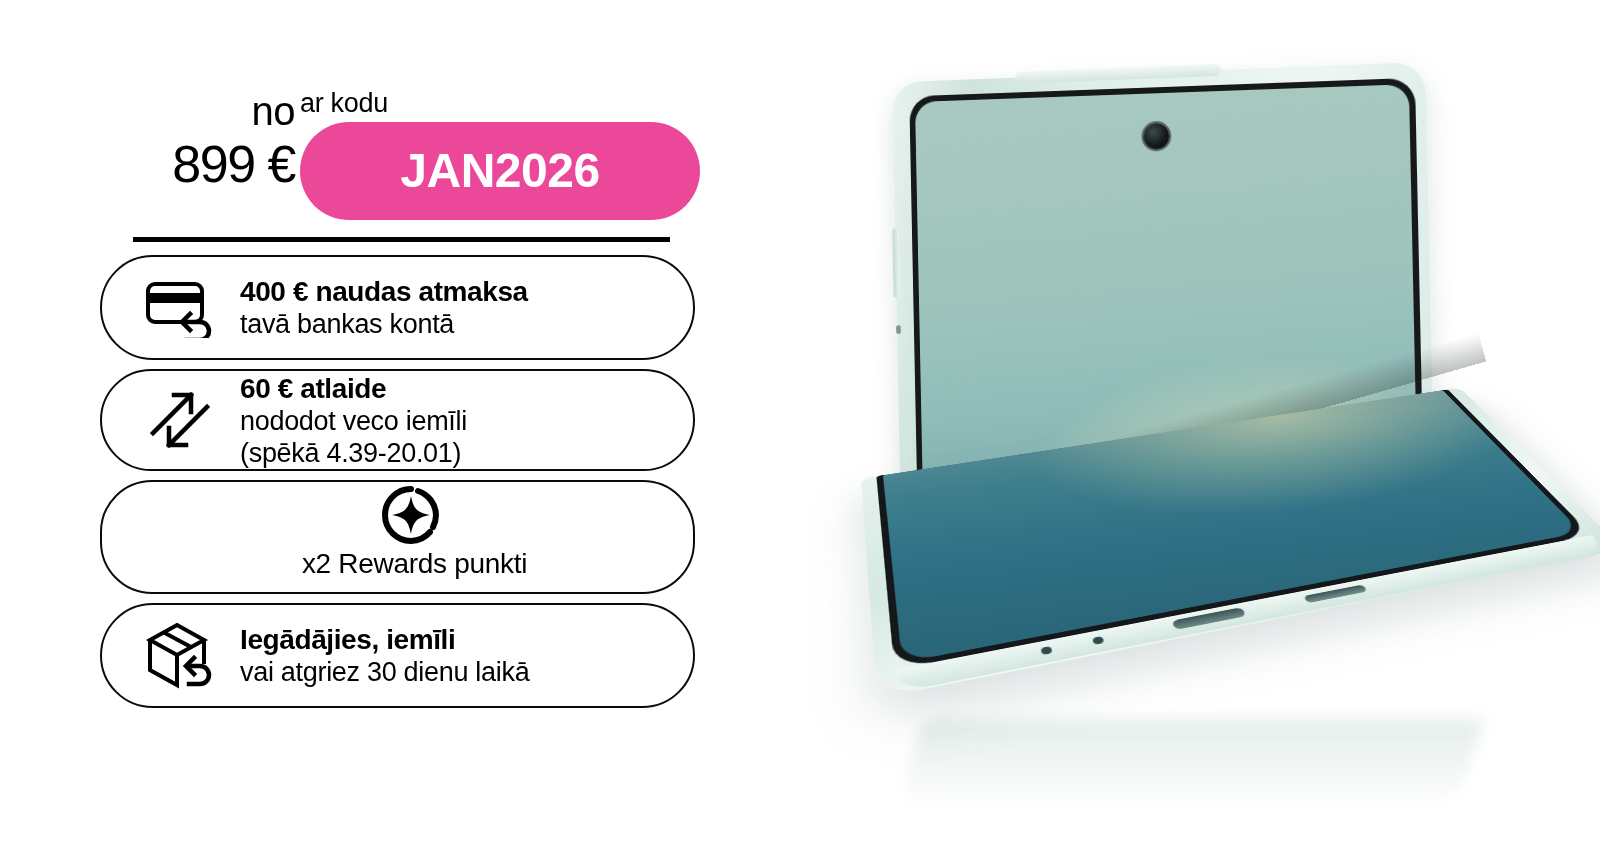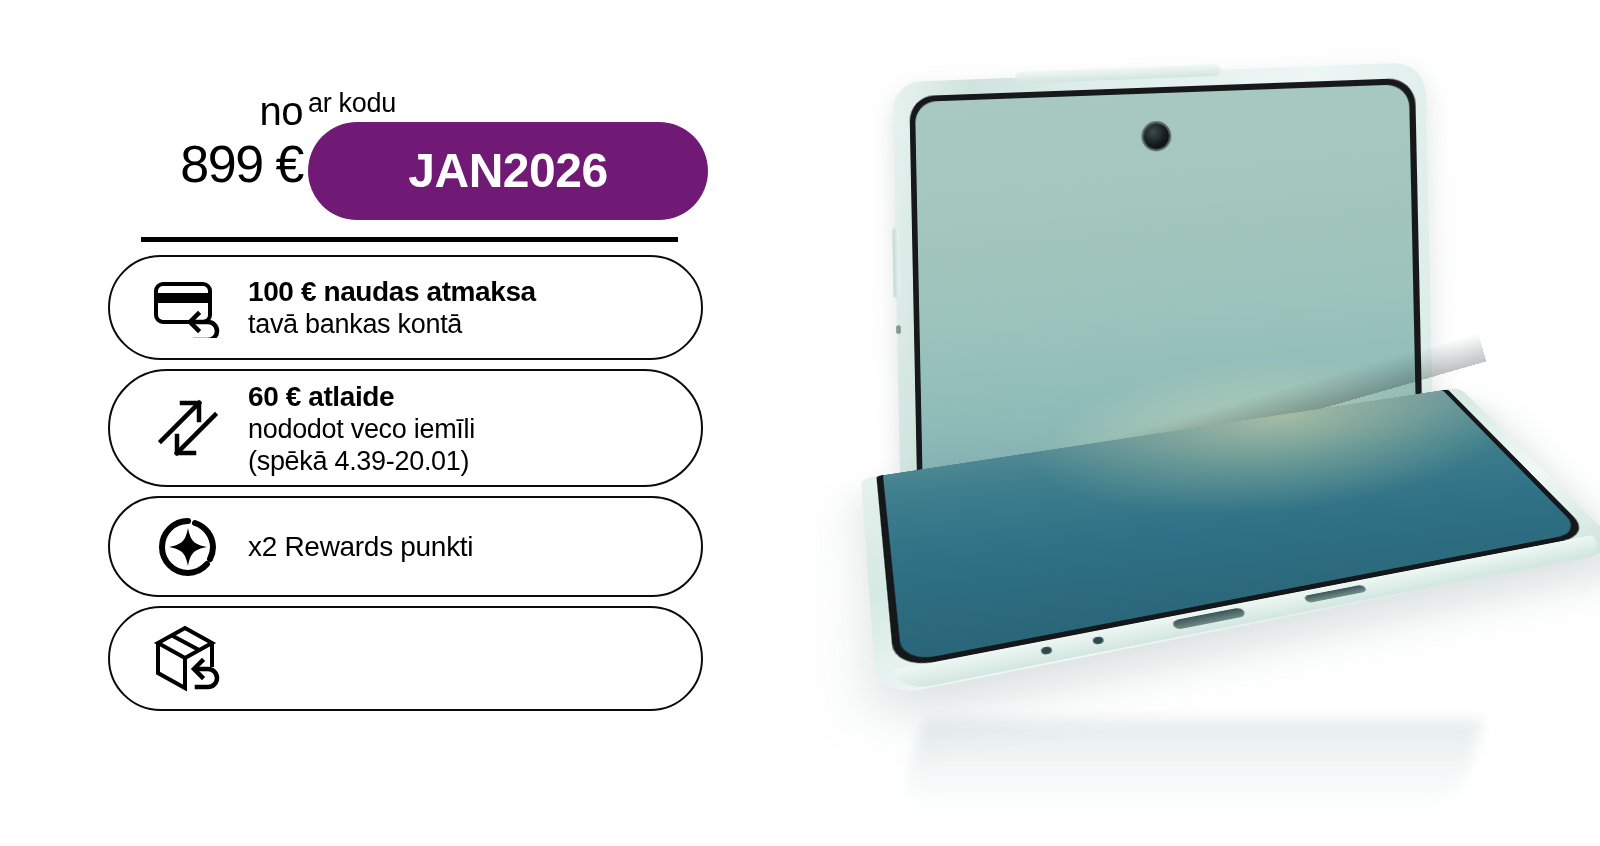--- a/index.html
+++ b/index.html
@@ -19,21 +19,21 @@
   #banner {
     position: relative;
     width: 1600px;
     height: 846px;
     background: #ffffff;
   }
 
   
   #offer-panel {
     position: absolute;
-    left: 8px;
+    left: 0;
     top: 0;
     width: 760px;
     height: 846px;
   }
 
   
   #price-coupon-row {
     position: absolute;
     left: 100px;
     top: 88px;
@@ -77,21 +77,21 @@
     font-size: 27px;
     font-weight: 400;
     line-height: 30px;
     color: #000;
     letter-spacing: -0.3px;
   }
   #coupon-pill {
     margin-top: 4px;
     height: 98px;
     border-radius: 49px;
-    background: #701a75;
+    background: #ec4899;
     display: flex;
     align-items: center;
     justify-content: center;
   }
   #coupon-code {
     color: #ffffff;
     font-size: 48px;
     font-weight: 700;
     letter-spacing: -0.5px;
     line-height: 50px;
@@ -118,22 +118,22 @@
     position: relative;
     box-sizing: border-box;
     border: 2px solid #0b0b0b;
     background: #ffffff;
     display: flex;
     align-items: center;
     margin-bottom: 9px;
     padding-left: 26px;
   }
   .benefit-card.size-2line { height: 105px; border-radius: 53px; }
-  .benefit-card.size-3line { height: 118px; border-radius: 59px; }
-  .benefit-card.size-1line { height: 101px; border-radius: 52px; }
+  .benefit-card.size-3line { height: 102px; border-radius: 59px; }
+  .benefit-card.size-1line { height: 114px; border-radius: 52px; flex-direction: column; }
 
   .benefit-icon {
     flex: 0 0 auto;
     width: 104px;
     display: flex;
     align-items: center;
     justify-content: center;
   }
   .benefit-icon svg { display: block; }
 
@@ -392,21 +392,21 @@
       <div class="benefit-card size-2line">
         <div class="benefit-icon">
           <svg width="72" height="60" viewBox="0 0 72 60" fill="none">
             <rect x="4" y="6" width="54" height="38" rx="7" stroke="#000" stroke-width="4"></rect>
             <rect x="4" y="15" width="54" height="10" fill="#000"></rect>
             <path d="M40 44 h16 a9 9 0 0 1 0 18 h-13" stroke="#000" stroke-width="4.5" fill="none" stroke-linecap="square"></path>
             <path d="M46 36 l-8 8 l8 8" stroke="#000" stroke-width="4.5" fill="none" stroke-linecap="square" stroke-linejoin="miter"></path>
           </svg>
         </div>
         <div class="benefit-text">
-          <div class="benefit-title">100 € naudas atmaksa</div>
+          <div class="benefit-title">400 € naudas atmaksa</div>
           <div class="benefit-sub">tavā bankas kontā</div>
         </div>
       </div>
 
       <div class="benefit-card size-3line">
         <div class="benefit-icon">
           <svg width="66" height="66" viewBox="0 0 66 66" fill="none">
             <path d="M6 46 L44 8" stroke="#000" stroke-width="4.5" stroke-linecap="square"></path>
             <path d="M27 8 H44 V25" stroke="#000" stroke-width="4.5" fill="none" stroke-linecap="square"></path>
             <path d="M60 20 L22 58" stroke="#000" stroke-width="4.5" stroke-linecap="square"></path>
@@ -436,20 +436,24 @@
       <div class="benefit-card size-2line">
         <div class="benefit-icon">
           <svg width="72" height="72" viewBox="0 0 72 72" fill="none">
             <path d="M33 5 L60 20 L33 35 L6 20 Z" stroke="#000" stroke-width="4" fill="none" stroke-linejoin="miter"></path>
             <path d="M6 20 V50 L33 65 V35" stroke="#000" stroke-width="4" fill="none" stroke-linejoin="miter"></path>
             <path d="M60 20 V44" stroke="#000" stroke-width="4" fill="none"></path>
             <path d="M19 12 L47 27" stroke="#000" stroke-width="4" fill="none"></path>
             <path d="M44 46 h12 a9 9 0 0 1 0 18 h-11" stroke="#000" stroke-width="4.5" fill="none" stroke-linecap="square"></path>
             <path d="M50 38 l-8 8 l8 8" stroke="#000" stroke-width="4.5" fill="none" stroke-linecap="square" stroke-linejoin="miter"></path>
           </svg>
+        </div>
+        <div class="benefit-text">
+          <div class="benefit-title">Iegādājies, iemīli</div>
+          <div class="benefit-sub">vai atgriez 30 dienu laikā</div>
         </div>
       </div>
 
     </div>
   </div>
 
   <div id="product-area">
     <div id="phone-wrap">
 
       <div id="phone-reflection"></div>

